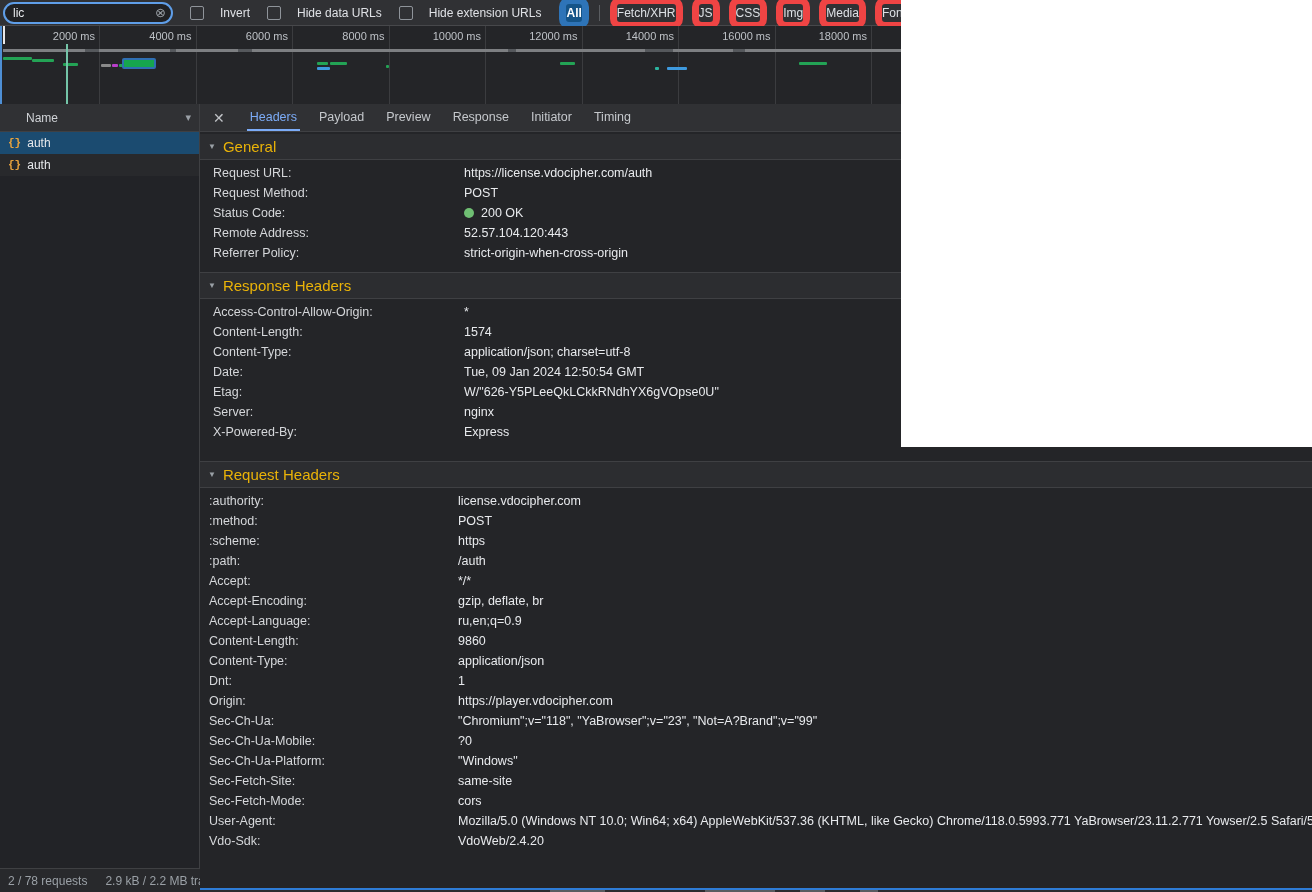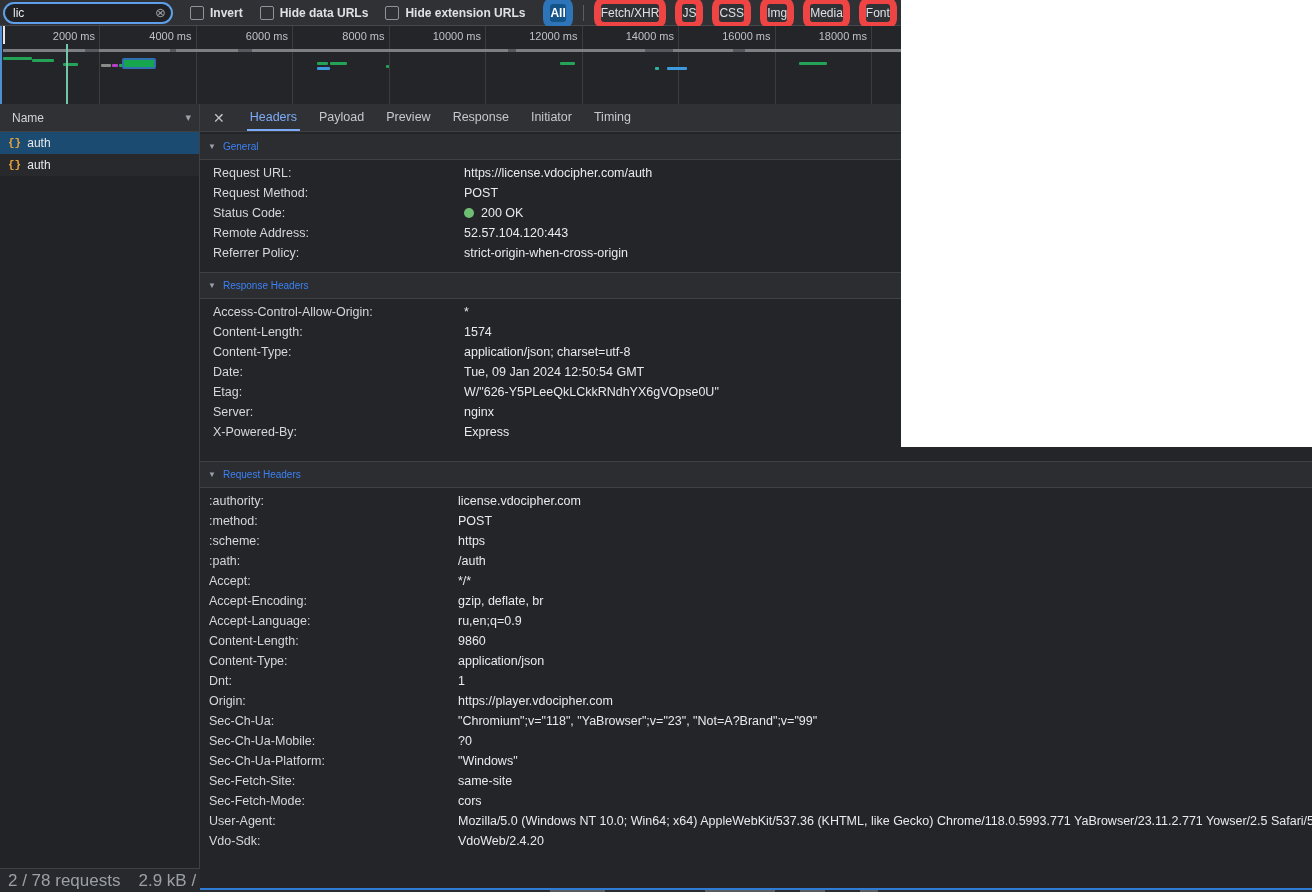--- a/index.html
+++ b/index.html
@@ -8,67 +8,67 @@
   
   .filter-bar{position:absolute;left:0;top:0;width:1312px;height:25px;background:#303134;
               border-bottom:1px solid #47484b;display:flex;align-items:center;}
   .search-box{position:relative;margin-left:3px;width:166px;height:18px;background:#202124;
               border:2px solid #5f9ee8;border-radius:11px;display:flex;align-items:center;}
   .search-box input{background:transparent;border:none;outline:none;color:#e8eaed;
               font-family:inherit;font-size:12px;padding:0 20px 0 8px;width:130px;}
   .clear-btn{position:absolute;right:5px;top:0px;color:#9aa0a6;font-size:13px;line-height:17px;cursor:default;}
   .chk-group{display:flex;align-items:center;margin-left:17px;}
   .chk-box{width:12px;height:12px;border:1px solid #8f949a;border-radius:2px;background:transparent;}
-  .chk-label{margin-left:6px;color:#dfe1e5;font-weight:bold;}
+  .chk-label{margin-left:16px;color:#dfe1e5;}
   .pills{display:flex;align-items:center;margin-left:18px;gap:9px;}
   .pill{border:7px solid #ef4444;border-radius:10px;padding:2px 0;color:#dde1e5;white-space:nowrap;}
   .pill.sel{background:#155488;border-color:#2e74b8;color:#fff;font-weight:bold;}
   .pill-sep{width:1px;height:16px;background:#5a5d61;margin:0 1px;}
   
   .timeline{position:absolute;left:0;top:26px;width:1312px;height:78px;background:#242528;
             border-bottom:7px solid #f97316;}
   .gridline{position:absolute;top:0;width:1px;height:78px;background:#3b3c3f;}
   .ruler-label{position:absolute;top:4px;width:84px;text-align:right;color:#bdc1c6;font-size:11px;}
   .ov-track{position:absolute;background:#7d7f82;}
   .ov-tick{position:absolute;background:#55585c;}
   .wf-bar{position:absolute;border-radius:1px;}
   .wf-sel{position:absolute;border-radius:2px;box-sizing:border-box;}
   .marker{position:absolute;}
   
   .sidebar{position:absolute;left:0;top:104px;width:200px;height:788px;background:#222327;
            border-right:1px solid #3f4043;box-sizing:border-box;}
   .name-header{height:27px;background:#303134;border-bottom:1px solid #3f4043;
                display:flex;align-items:center;position:relative;}
-  .name-header .t{margin-left:12px;color:#d0d3d7;}
+  .name-header .t{margin-left:26px;color:#d0d3d7;}
   .name-caret{position:absolute;right:8px;color:#9aa0a6;font-size:11px;}
   .req-row{height:22px;display:flex;align-items:center;background:#28292c;}
   .req-row.sel{background:#1b4b70;}
   .req-row .ficon{margin:0 6px 0 8px;color:#e8a33d;font-weight:bold;font-size:11px;
                   font-family:"Liberation Mono","DejaVu Sans Mono",monospace;}
   .req-row .lbl{color:#e8eaed;}
   .status-bar{position:absolute;left:0;bottom:0;width:200px;height:23px;background:#28292c;
               border-top:1px solid #3f4043;display:flex;align-items:center;overflow:hidden;
-              white-space:nowrap;color:#9aa0a6;font-size:17px;}
+              white-space:nowrap;color:#9aa0a6;font-size:12px;}
   .status-bar .s1{margin-left:8px;}
   .status-sep{width:1px;height:14px;background:#5f6368;margin:0 9px;}
   
   .details{position:absolute;left:200px;top:104px;width:1112px;height:788px;background:#242528;overflow:hidden;}
   .tabbar{height:27px;background:#303134;border-bottom:1px solid #3f4043;display:flex;align-items:center;}
   .close-btn{margin:0 14px 0 13px;color:#c0c3c7;font-size:14px;}
   .tab{margin:0 11px;color:#c5c8cc;position:relative;height:27px;line-height:27px;font-size:12.5px;}
   .tab.sel{color:#7cacf8;}
   .tab.sel::after{content:"";position:absolute;left:-3px;right:-3px;bottom:0;height:2px;background:#7cacf8;}
   .sec{margin-top:9px;}
   .sec:first-of-type{margin-top:2px;}
   .sec:last-of-type{margin-top:19px;}
   .sec-h{height:25px;line-height:25px;background:#2c2d30;border-top:1px solid #3f4043;
          border-bottom:1px solid #3f4043;padding-left:8px;display:flex;align-items:center;}
   .sec:first-of-type .sec-h{border-top:none;}
   .sec-tri{color:#9aa0a6;font-size:8px;margin-right:7px;}
-  .sec-t{color:#3b82f6;font-size:10px;}
+  .sec-t{color:#eab308;font-size:15px;}
   .sec-rows{padding-top:3px;}
   .kv{height:20px;display:flex;align-items:center;white-space:nowrap;font-size:12.5px;}
   .sec-upper .kv{padding-left:13px;}
   .sec-upper .k{width:251px;flex:0 0 251px;}
   .sec-lower .kv{padding-left:9px;}
   .sec-lower .k{width:249px;flex:0 0 249px;}
   .k{color:#d5d7da;overflow:hidden;}
   .v{color:#e8eaed;}
   .dot{display:inline-block;width:10px;height:10px;border-radius:50%;margin-right:7px;vertical-align:-1px;}
   

